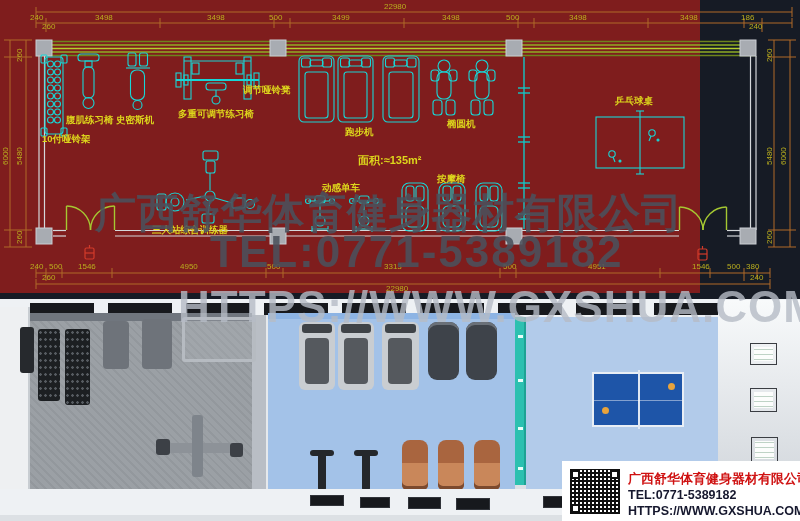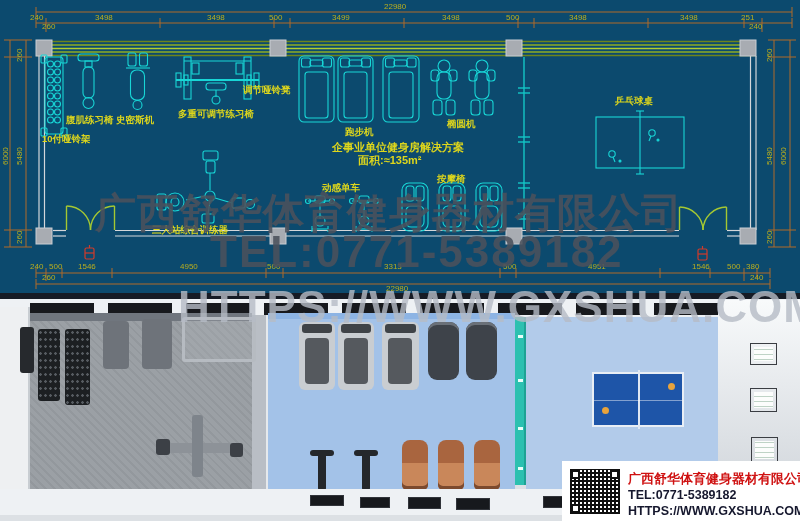--- a/index.html
+++ b/index.html
@@ -1,21 +1,21 @@
 <!DOCTYPE html>
 <html><head>
 <meta charset="utf-8">
 <style>
   html,body{margin:0;padding:0;background:#333;}
   *{box-sizing:border-box;}
   .screen{position:relative;width:800px;height:521px;overflow:hidden;
           font-family:"Liberation Sans",sans-serif;background:#161b25;}
   .abs{position:absolute;}
   
-  .plan{position:absolute;left:0;top:0;width:800px;height:293px;background:#0c4a6e;}
+  .plan{position:absolute;left:0;top:0;width:700px;height:293px;background:#7f1d1d;}
   .plan svg{position:absolute;left:0;top:0;}
   .dim{position:absolute;color:#b9ae1e;font-size:8px;line-height:1;white-space:nowrap;}
   .vdim{position:absolute;color:#b9ae1e;font-size:8px;line-height:1;white-space:nowrap;
         transform-origin:0 0;transform:rotate(-90deg);}
   .lbl{position:absolute;color:#ddd61c;font-size:9.5px;font-weight:bold;line-height:1;white-space:nowrap;}
   .lbl-big{position:absolute;color:#ddd61c;font-size:11px;font-weight:bold;line-height:1.25;white-space:nowrap;}
   
   .wm{position:absolute;font-weight:bold;white-space:nowrap;letter-spacing:1px;pointer-events:none;z-index:40;}
   .wm1{left:95px;top:186px;font-size:41px;color:#4b515c;opacity:.88;}
   .wm2{left:210px;top:227px;font-size:44px;color:#4b515c;opacity:.88;letter-spacing:2px;}
@@ -342,21 +342,21 @@
     <span class="dim" style="left:384px;top:3px">22980</span>
     <span class="dim" style="left:30px;top:14px">240</span>
     <span class="dim" style="left:95px;top:14px">3498</span>
     <span class="dim" style="left:207px;top:14px">3498</span>
     <span class="dim" style="left:269px;top:14px">500</span>
     <span class="dim" style="left:332px;top:14px">3499</span>
     <span class="dim" style="left:442px;top:14px">3498</span>
     <span class="dim" style="left:506px;top:14px">500</span>
     <span class="dim" style="left:569px;top:14px">3498</span>
     <span class="dim" style="left:680px;top:14px">3498</span>
-    <span class="dim" style="left:741px;top:14px">251</span>
+    <span class="dim" style="left:741px;top:14px">186</span>
     <span class="dim" style="left:42px;top:23px">260</span>
     <span class="dim" style="left:749px;top:23px">240</span>
 
     <span class="vdim" style="left:2px;top:165px">6000</span>
     <span class="vdim" style="left:16px;top:165px">5480</span>
     <span class="vdim" style="left:16px;top:62px">260</span>
     <span class="vdim" style="left:16px;top:244px">260</span>
     <span class="vdim" style="left:766px;top:165px">5480</span>
     <span class="vdim" style="left:780px;top:165px">6000</span>
     <span class="vdim" style="left:766px;top:62px">260</span>
@@ -381,21 +381,20 @@
     <span class="lbl" style="left:66px;top:115px">腹肌练习椅</span>
     <span class="lbl" style="left:116px;top:115px">史密斯机</span>
     <span class="lbl" style="left:178px;top:109px">多重可调节练习椅</span>
     <span class="lbl" style="left:243px;top:85px">调节哑铃凳</span>
     <span class="lbl" style="left:345px;top:127px">跑步机</span>
     <span class="lbl" style="left:447px;top:119px">椭圆机</span>
     <span class="lbl" style="left:615px;top:96px">乒乓球桌</span>
     <span class="lbl" style="left:322px;top:183px">动感单车</span>
     <span class="lbl" style="left:437px;top:174px">按摩椅</span>
     <span class="lbl" style="left:152px;top:225px">三人站综合训练器</span>
-    <span class="lbl-big" style="left:332px;top:141px">企事业单位健身房解决方案</span>
     <span class="lbl-big" style="left:358px;top:154px">面积:≈135m²</span>
   </section>
 
   <section class="render">
     <div class="abs" style="left:0;top:0;width:800px;height:7px;background:#161b25"></div>
     <div class="abs" style="left:0;top:6px;width:800px;height:20px;background:#eef1f4"></div>
     <div class="abs beams" style="left:30px;top:10px;width:715px;height:12px"></div>
 
     <div class="abs" style="left:0;top:14px;width:30px;height:206px;background:#eef0f2;border-right:2px solid #c8cdd2"></div>
 

